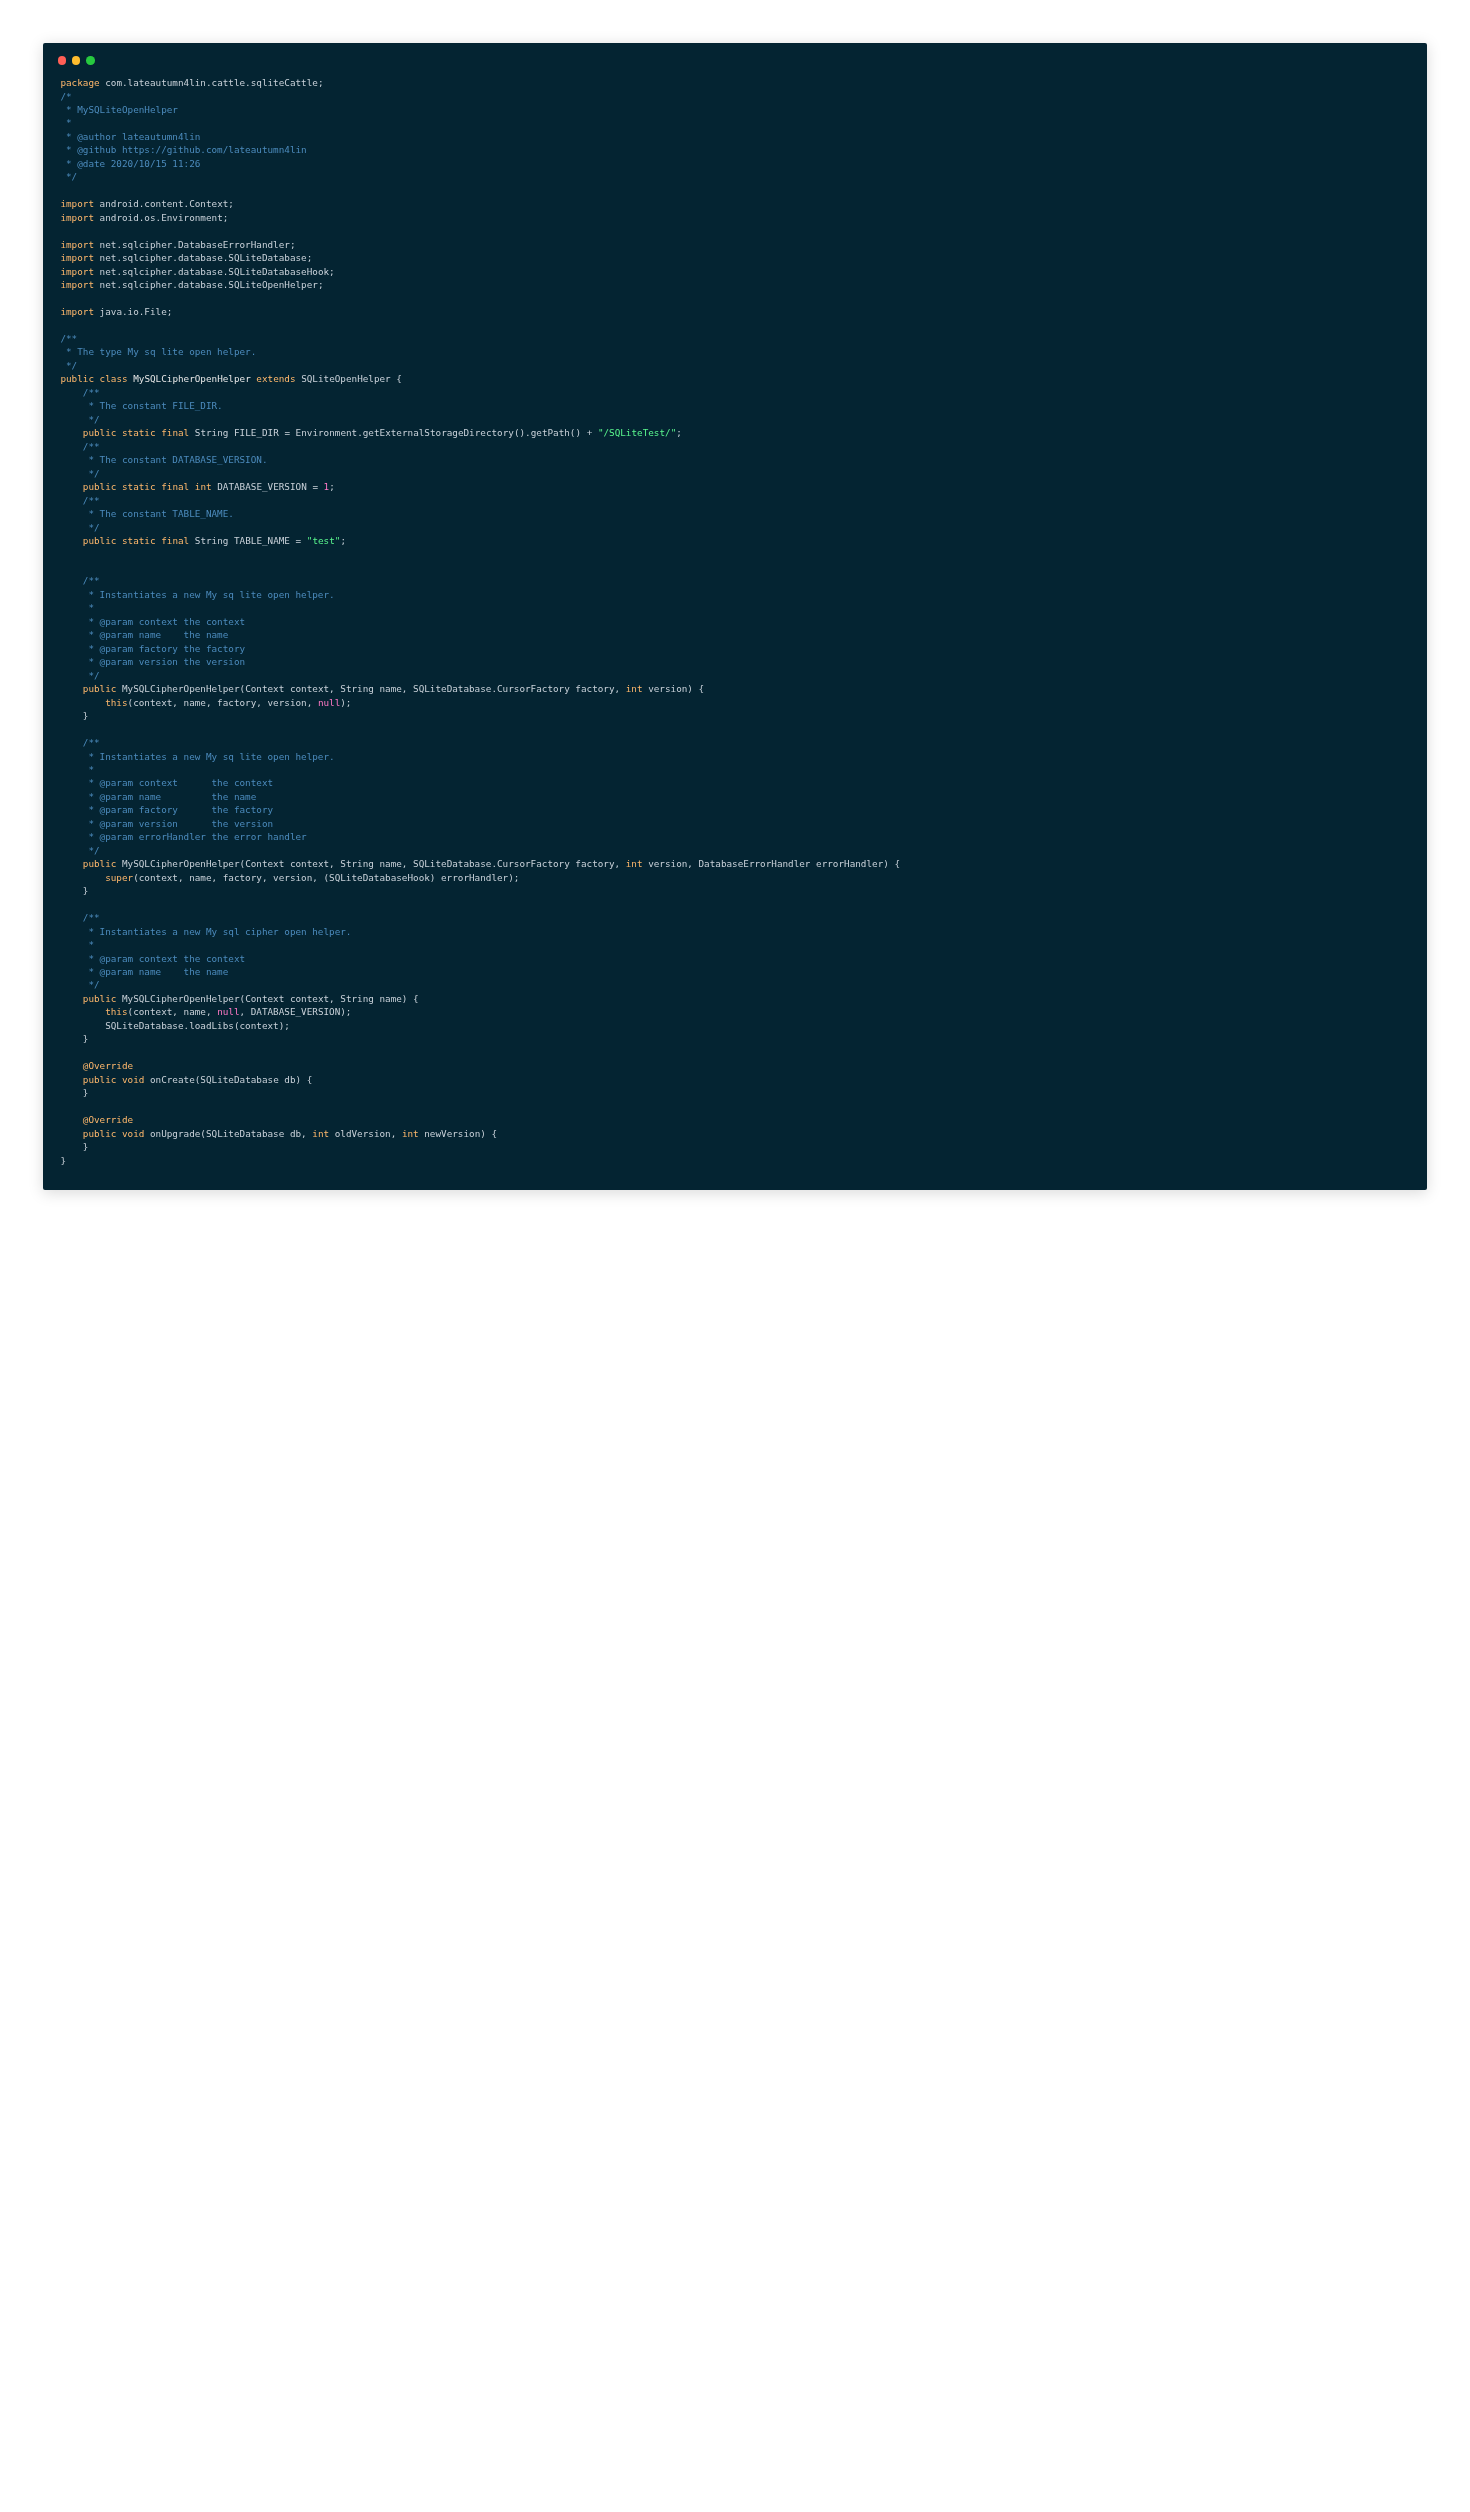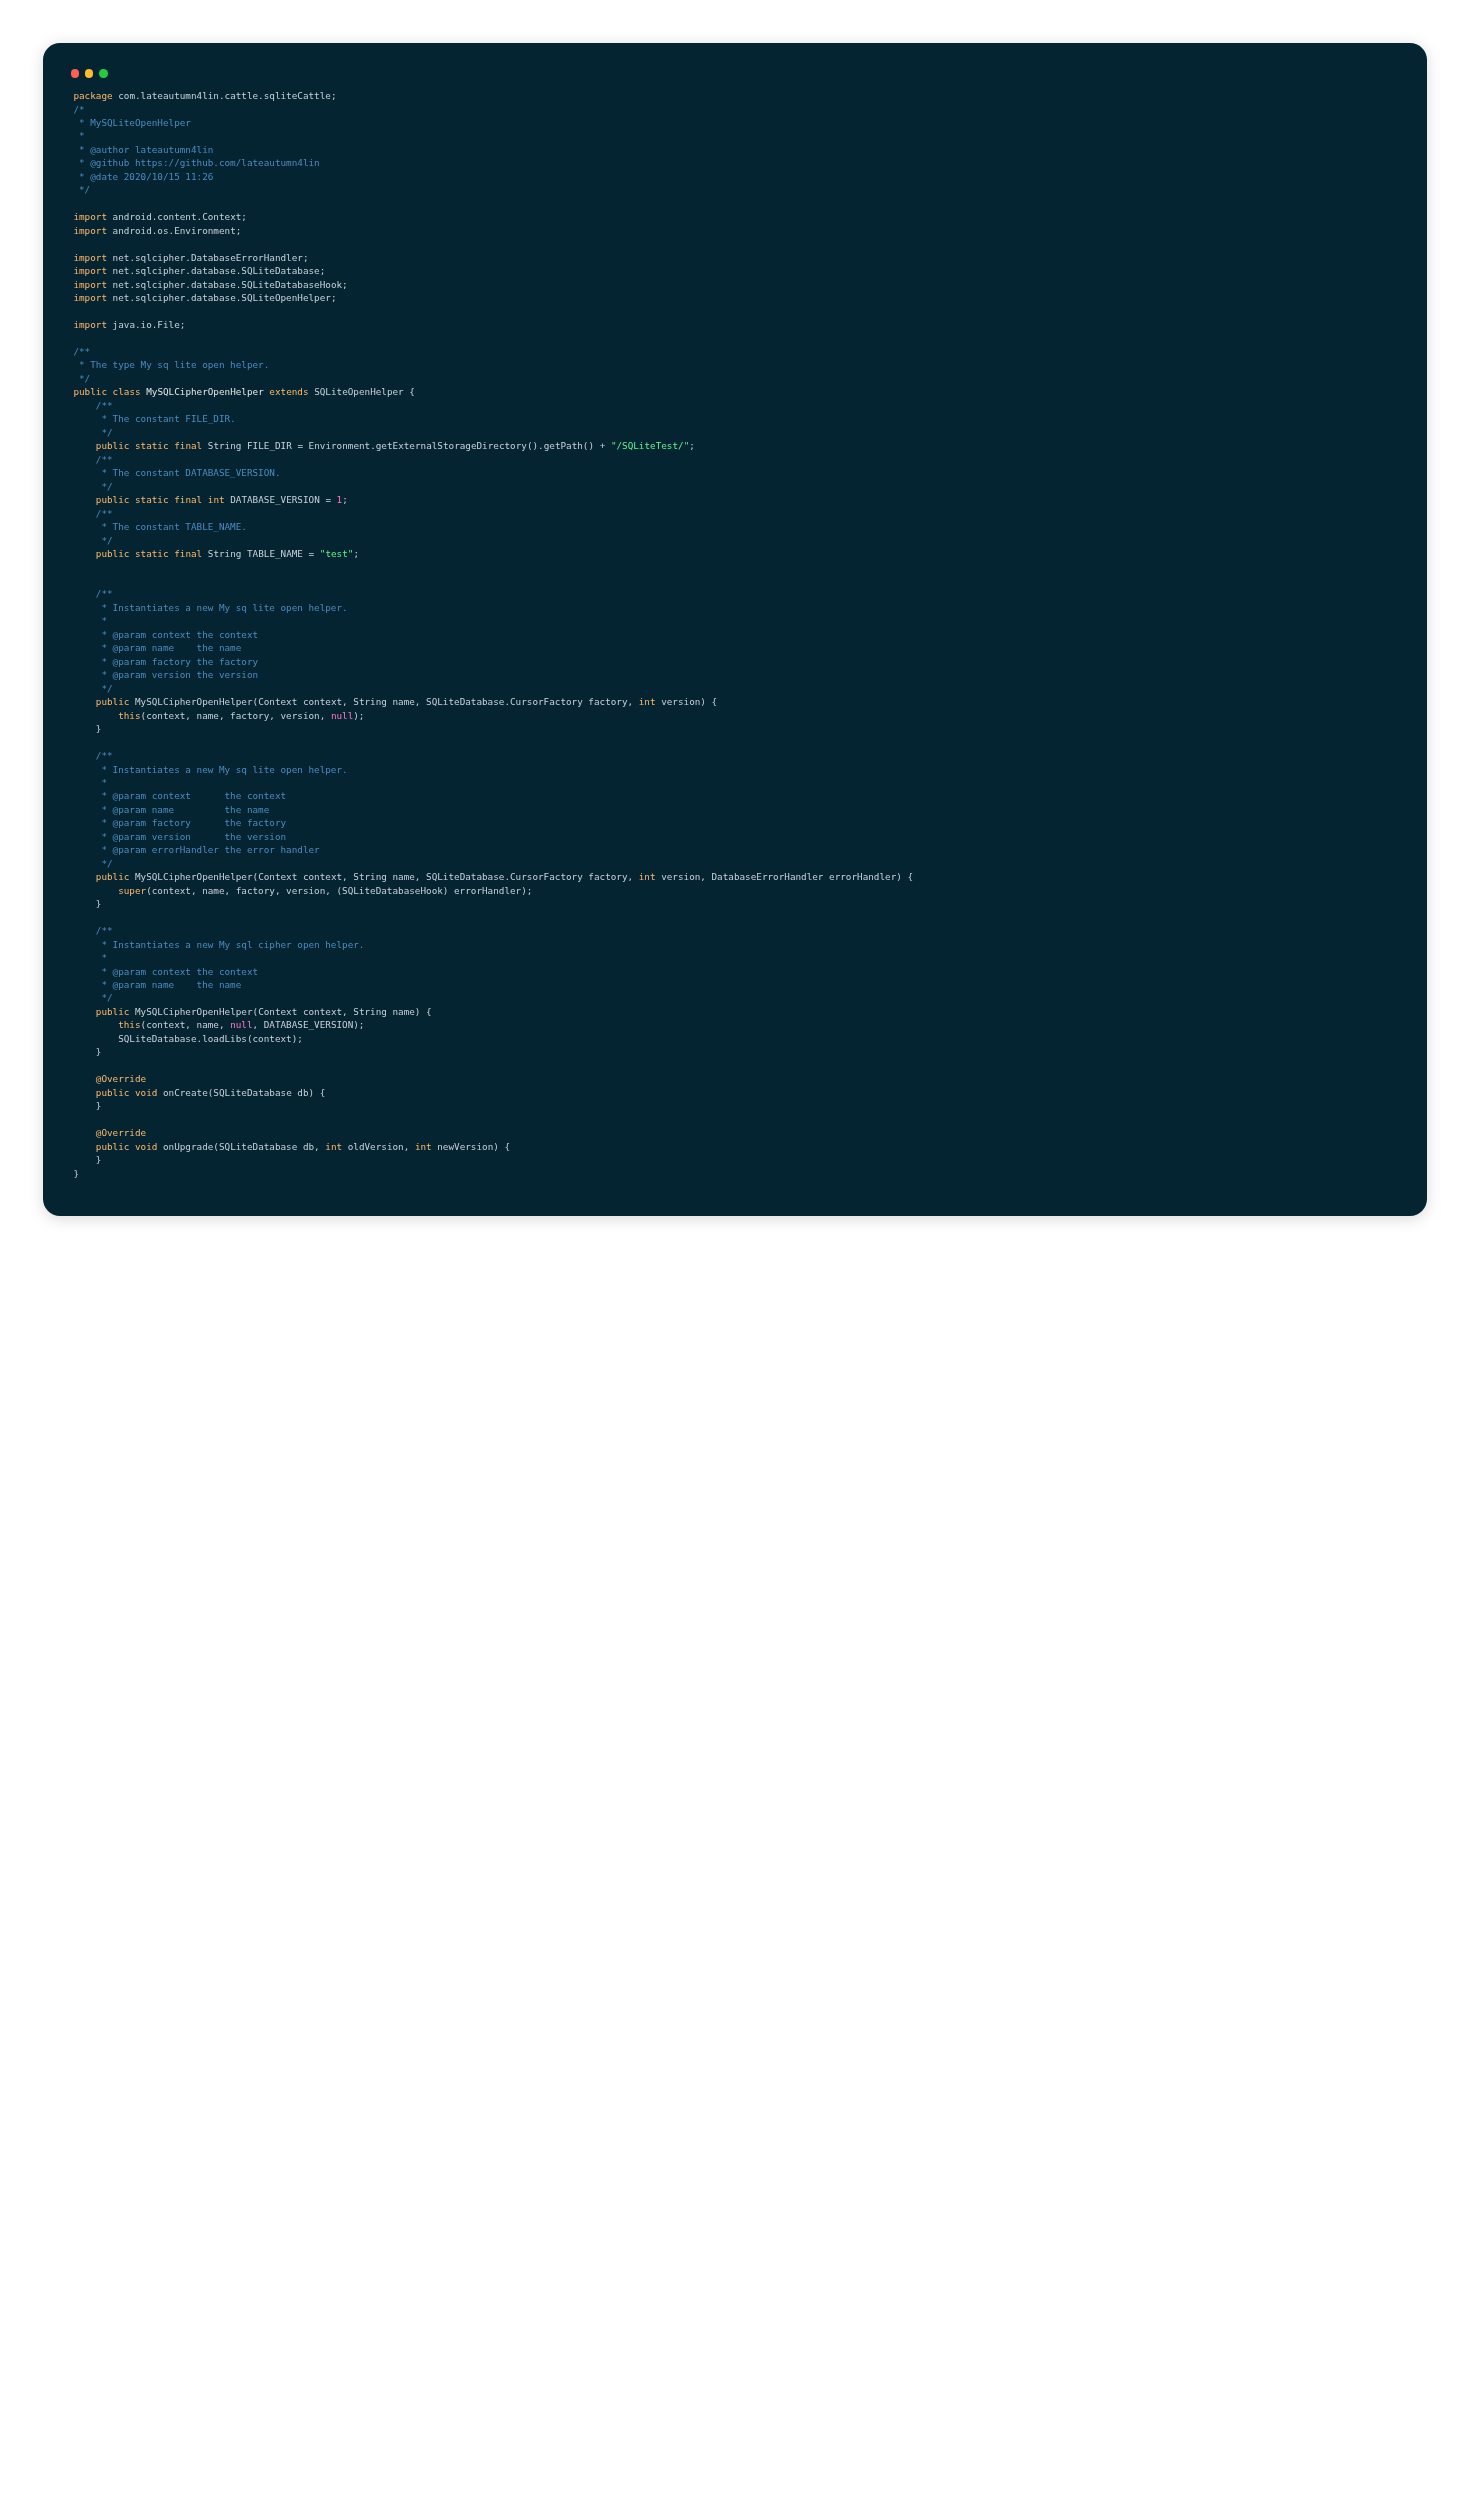--- a/index.html
+++ b/index.html
@@ -3,22 +3,22 @@
 <meta charset="utf-8">
 <style>
   body {
     margin: 0;
     padding: 43px;
     background: #ffffff;
     font-family: "SF Mono", "Monaco", "Menlo", "Consolas", "DejaVu Sans Mono", monospace;
   }
   .window {
     background: #042432;
-    border-radius: 17px;
-    padding: 16px;
+    border-radius: 2px;
+    padding: 3px;
     box-shadow: 0 2.9px 14.4px rgba(0,0,0,0.15);
     overflow: hidden;
   }
   .titlebar {
     display: flex;
     align-items: center;
     gap: 5.7px;
     padding: 10px 11.5px 4.3px 11.5px;
   }
   .dot {

